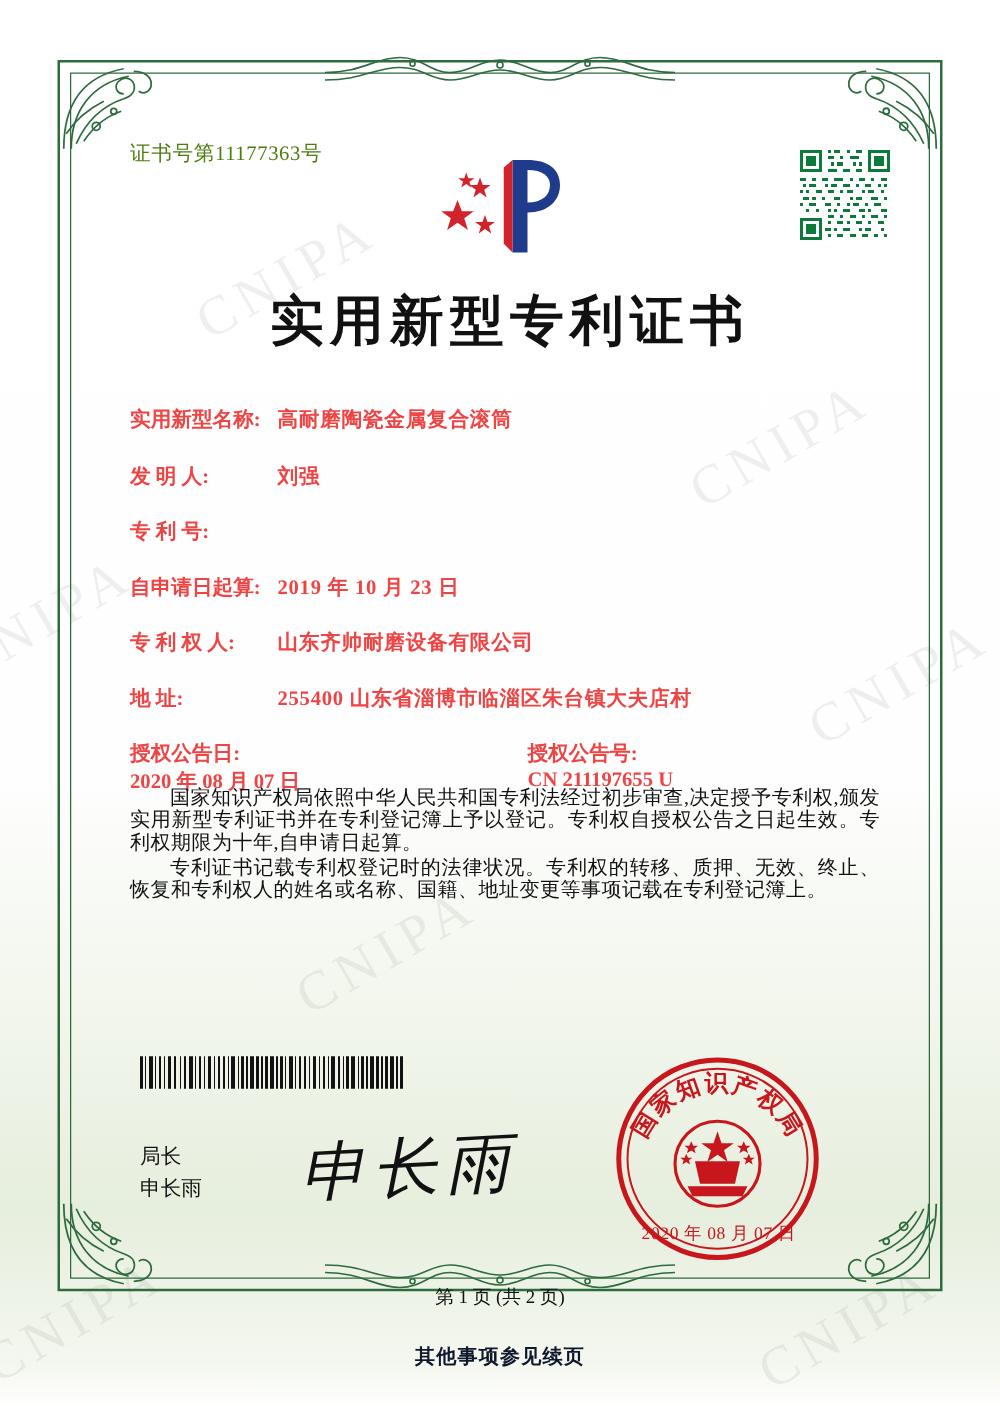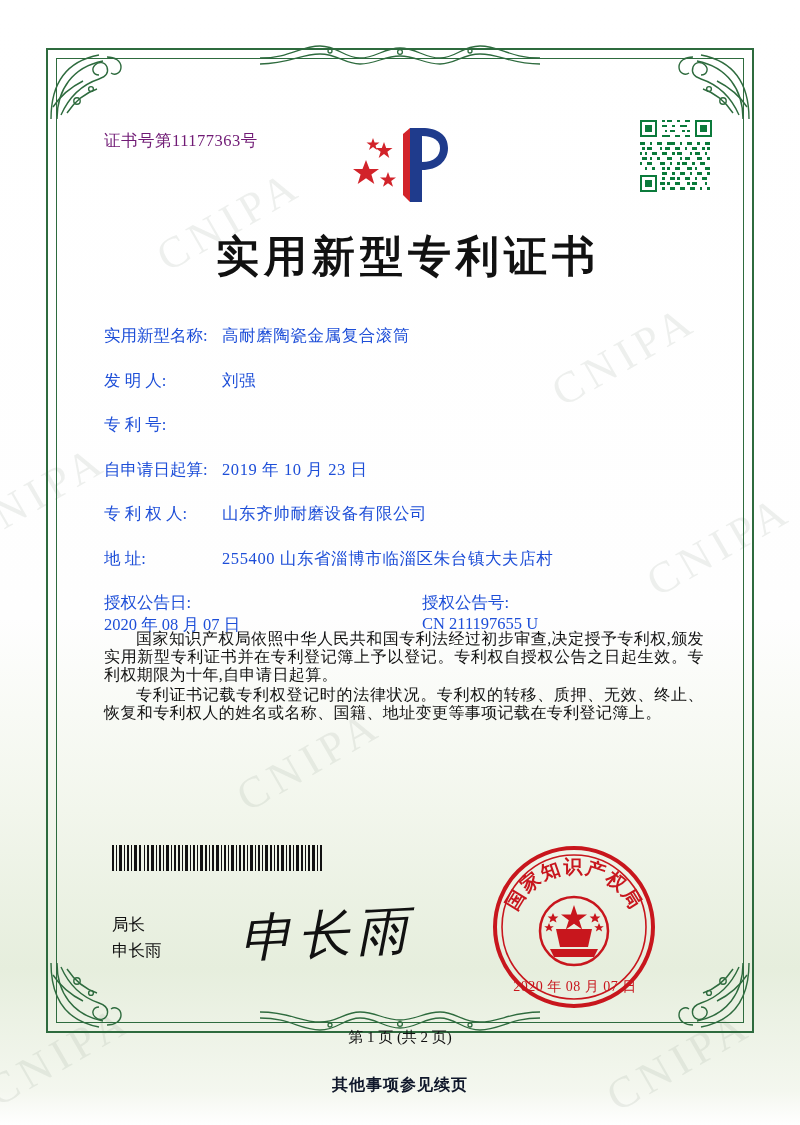--- a/index.html
+++ b/index.html
@@ -86,23 +86,23 @@
 
   .content {
     position: absolute;
     left: 0; top: 0;
     width: 800px; height: 1125px;
   }
 
   
   .cert-no {
     position: absolute;
-    left: 104px; top: 130px;
+    left: 104px; top: 112px;
     font-size: 16.5px;
-    color: #701a75;
+    color: #4d7c0f;
     letter-spacing: 0.5px;
     font-family: "Liberation Serif", serif;
   }
 
   
   .logo {
     position: absolute;
     left: 348px; top: 120px;
     width: 110px; height: 90px;
   }
@@ -131,21 +131,22 @@
   .fields {
     position: absolute;
     left: 104px; top: 325px;
     width: 600px;
   }
   .row {
     display: flex;
     align-items: baseline;
     margin-bottom: 22.5px;
     font-size: 16.5px;
-    color: #1d4ed8;
+    color: #ef4444;
+    font-weight: bold;
   }
   .row .lbl {
     width: 118px;
     flex: 0 0 118px;
     letter-spacing: 0px;
     white-space: nowrap;
   }
   .row .val {
     flex: 1;
     letter-spacing: 0.6px;

